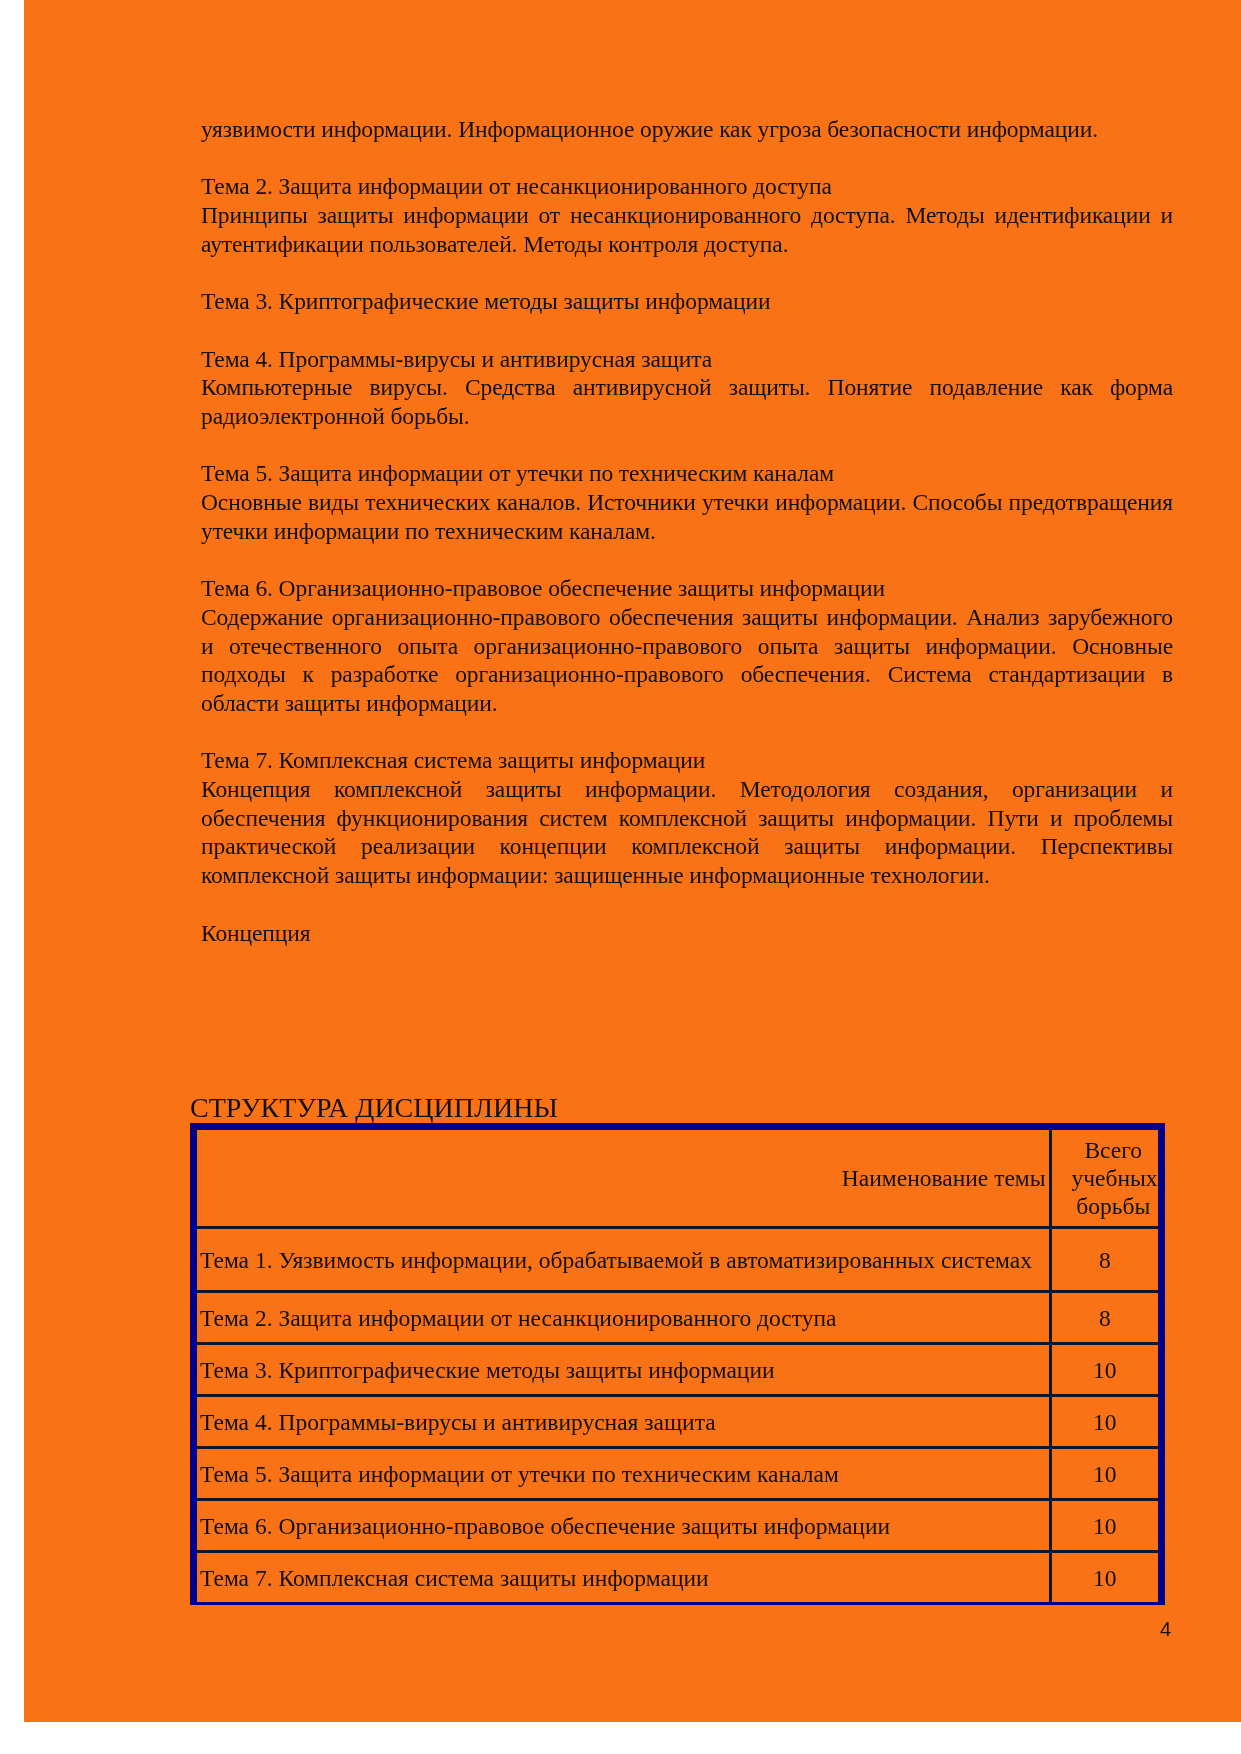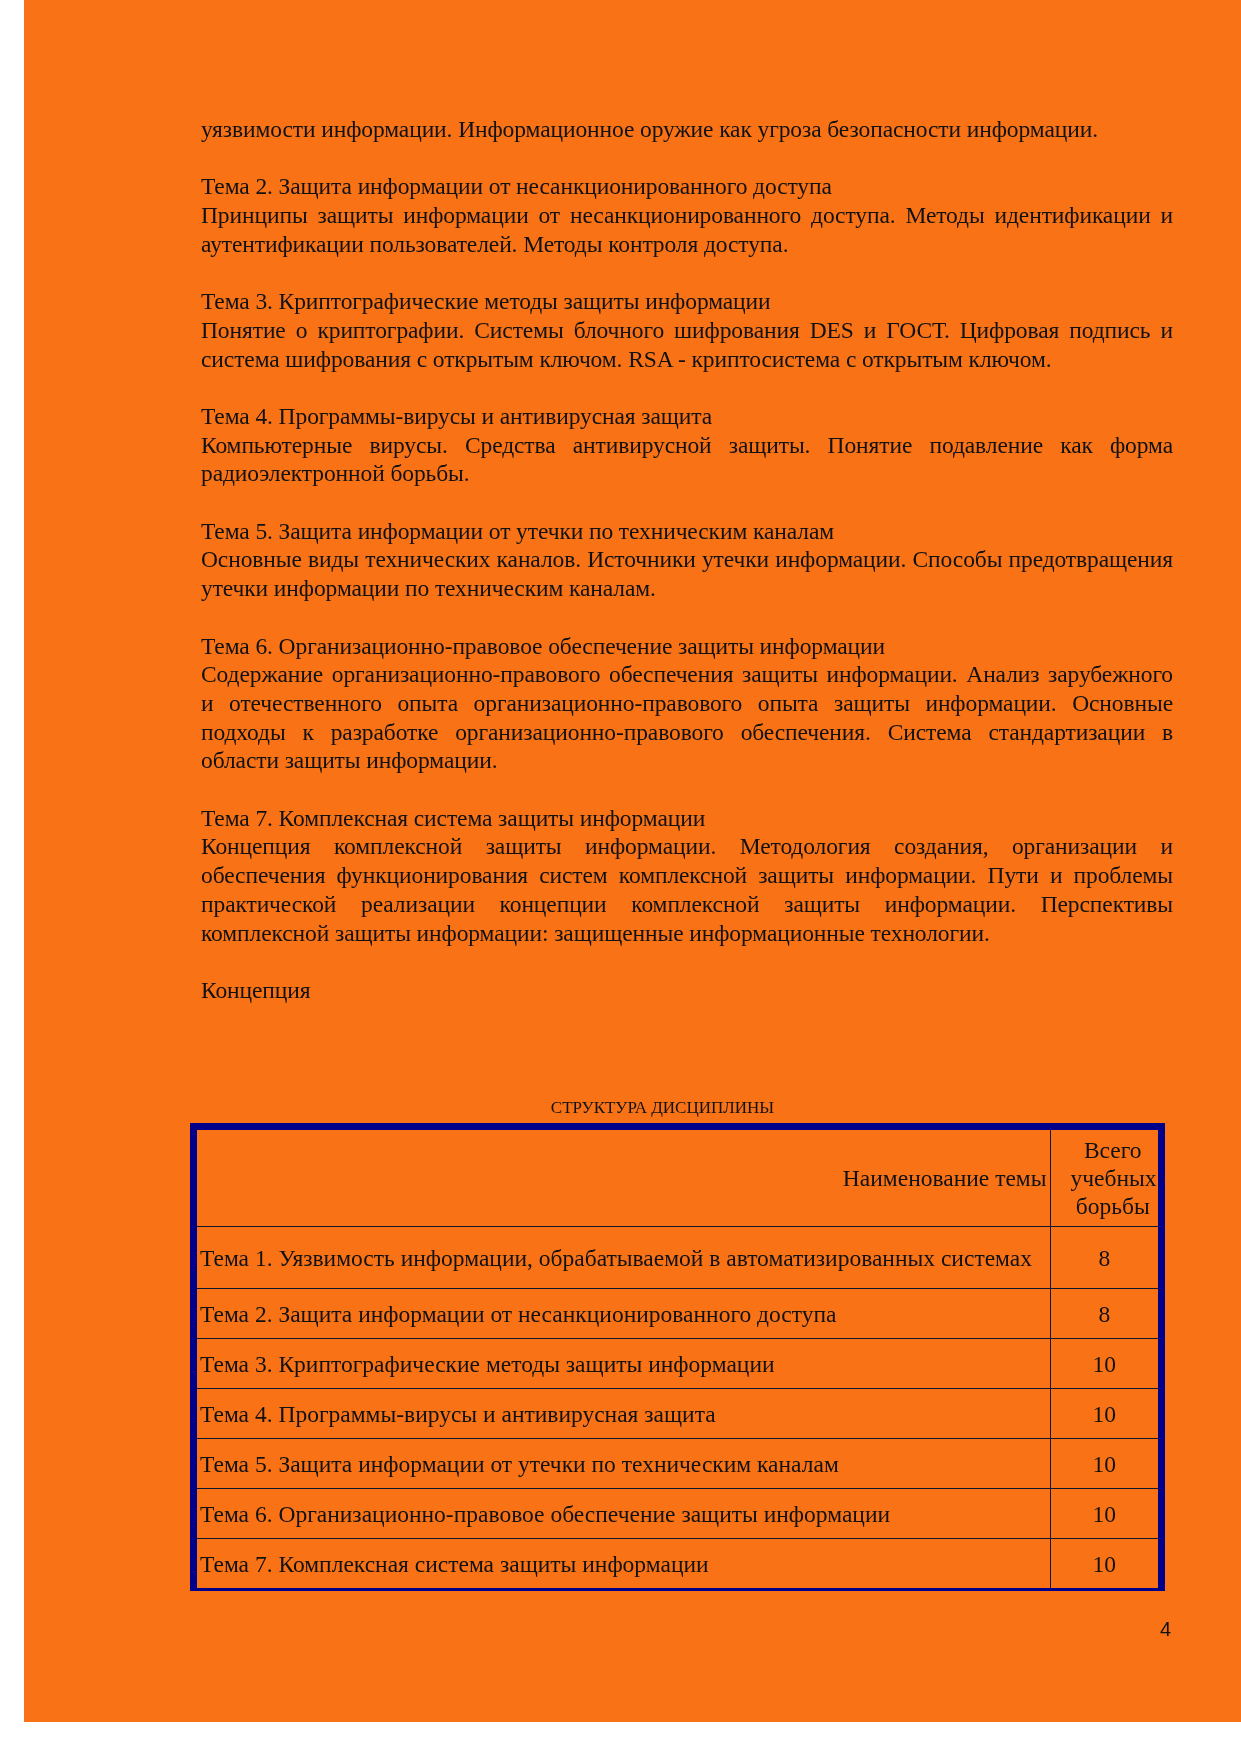--- a/index.html
+++ b/index.html
@@ -51,25 +51,25 @@
     margin: 0;
     text-align: justify;
     text-align-last: left;
   }
   .conclusion {
     margin-top: 28.7px;
   }
 
   .table-title {
     position: absolute;
-    left: 151px;
+    left: 166px;
     top: 1094px;
     width: 975px;
-    text-align: center;
-    font-size: 17px;
+    text-align: left;
+    font-size: 28px;
     line-height: 28px;
   }
 
   .struct-table {
     position: absolute;
     left: 166px;
     top: 1123px;
     width: 975px;
     border-top: 7px solid #00008b;
     border-left: 7px solid #00008b;
@@ -79,21 +79,21 @@
     border-collapse: collapse;
     font-size: 23.5px;
     line-height: 28px;
   }
   .struct-table table {
     width: 100%;
     border-collapse: collapse;
     table-layout: fixed;
   }
   .struct-table td {
-    border: 1px solid #0f172a;
+    border: 3px solid #0f172a;
     padding: 0 3px;
     vertical-align: middle;
   }
   .struct-table tr:first-child td { border-top: none; padding-left: 20px; }
   .struct-table tr:last-child td { border-bottom: none; }
   .struct-table td:first-child { border-left: none; }
   .struct-table td:last-child { border-right: none; }
 
   .col-name { width: 853px; }
   .col-hours { width: 108px; }
@@ -133,21 +133,20 @@
   <div class="text-col">
     <p class="para first">уязвимости информации. Информационное оружие как угроза безопасности информации.</p>
 
     <div class="section">
       <p class="topic-title">Тема 2. Защита информации от несанкционированного доступа</p>
       <p class="topic-body">Принципы защиты информации от несанкционированного доступа. Методы идентификации и аутентификации пользователей. Методы контроля доступа.</p>
     </div>
 
     <div class="section">
       <p class="topic-title">Тема 3. Криптографические методы защиты информации</p>
-      <p class="topic-body">Понятие о криптографии. Системы блочного шифрования DES и ГОСТ. Цифровая подпись и система шифрования с открытым ключом. RSA - криптосистема с открытым ключом.</p>
     </div>
 
     <div class="section">
       <p class="topic-title">Тема 4. Программы-вирусы и антивирусная защита</p>
       <p class="topic-body">Компьютерные вирусы. Средства антивирусной защиты. Понятие подавление как форма радиоэлектронной борьбы.</p>
     </div>
 
     <div class="section">
       <p class="topic-title">Тема 5. Защита информации от утечки по техническим каналам</p>
       <p class="topic-body">Основные виды технических каналов. Источники утечки информации. Способы предотвращения утечки информации по техническим каналам.</p>

